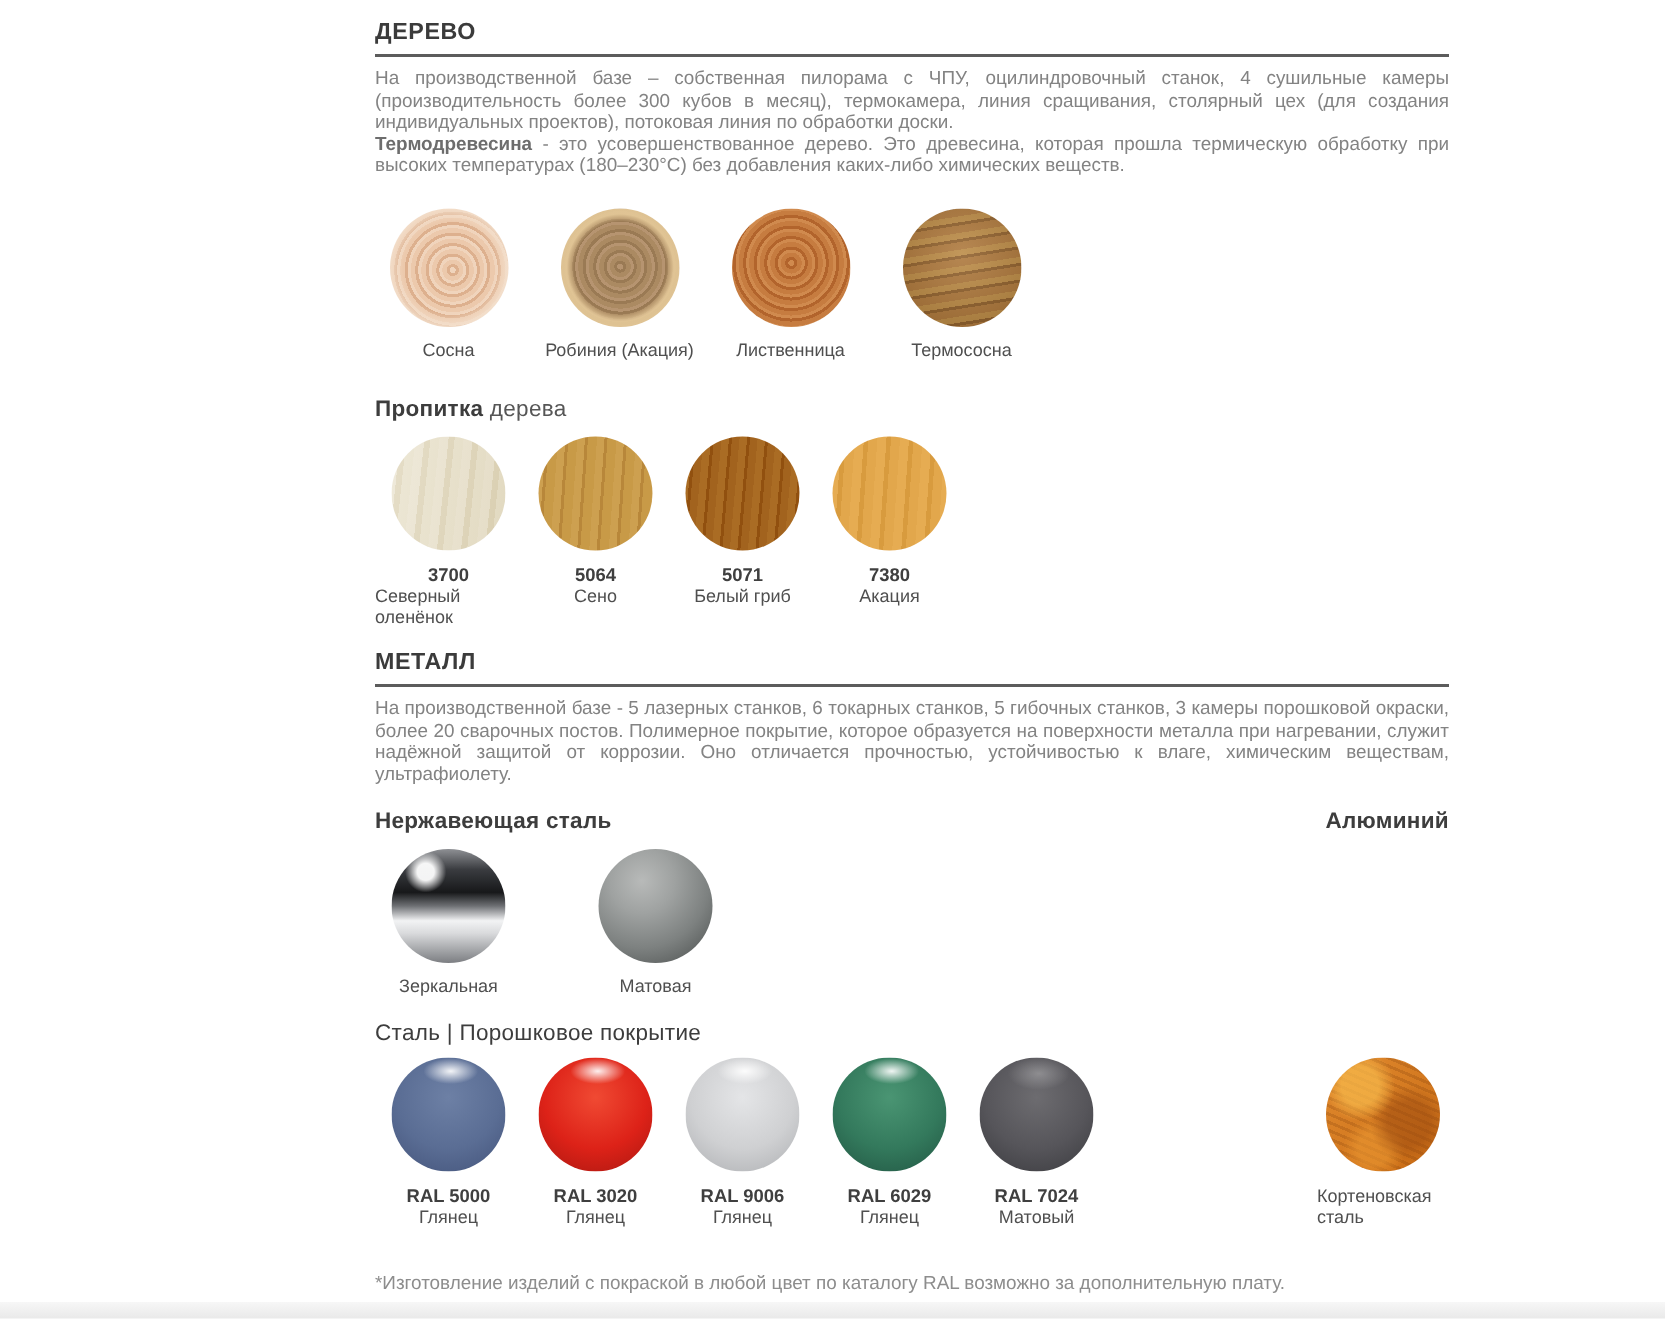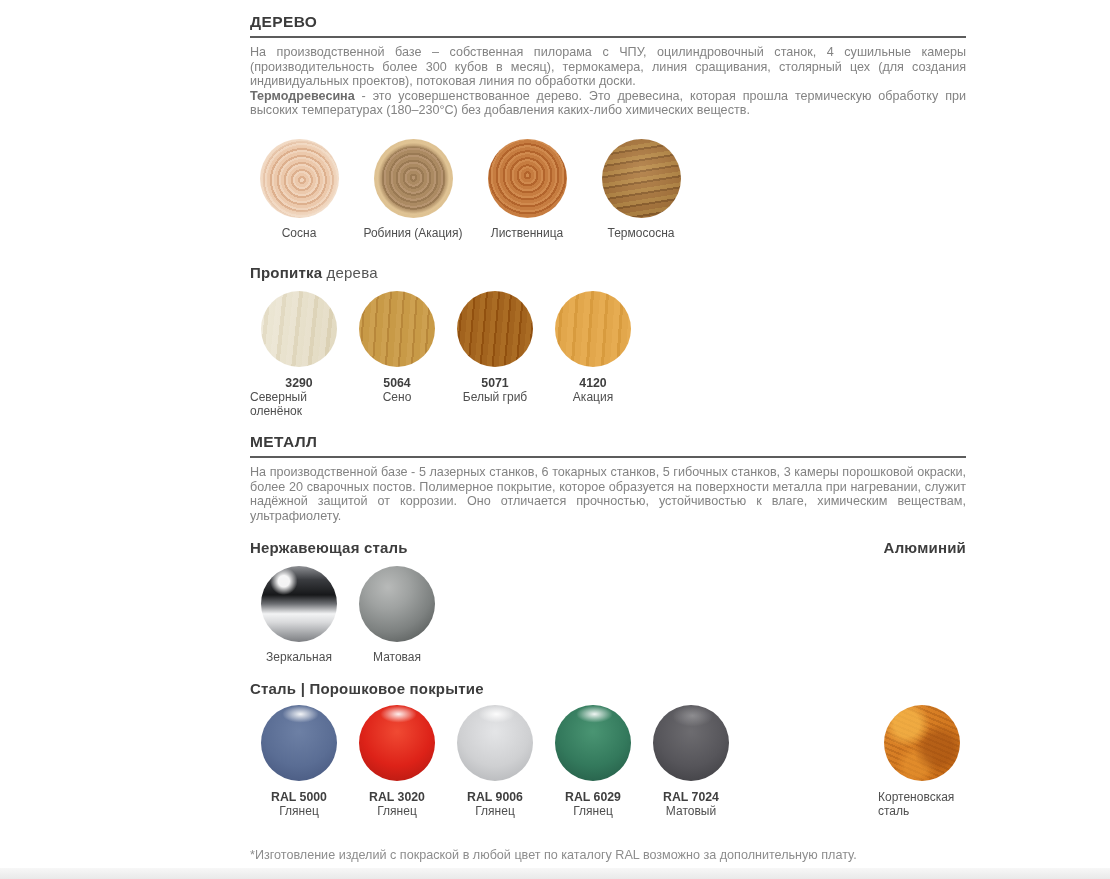--- a/index.html
+++ b/index.html
@@ -24,27 +24,27 @@
     font-size:12.6px; line-height:14.6px; color:#838383; text-align:justify;
   }
   .body-text.intro { margin-top:7px; }
   .body-text .lead { font-weight:bold; color:#6d6d6d; }
 
   
   .sub-title { font-size:15px; color:#3d3d3d; line-height:16px; font-weight:600; letter-spacing:.2px; }
   .sub-title .light { font-weight:400; color:#565656; }
   .subhead-row { display:flex; justify-content:space-between; align-items:baseline; margin-top:17px; }
   .sub-title.impreg { margin-top:25px; }
-  .sub-title.powder { margin-top:17px; font-weight:700; }
+  .sub-title.powder { margin-top:17px; font-weight:400; }
 
   
   .swatch-row { display:flex; align-items:flex-start; }
   .wood-row  { margin-top:21px;gap:16px; }
   .prop-row  { margin-top:10px; }
-  .steel-row { margin-top:10px; }
+  .steel-row { margin-top:10px;gap:40px; }
   .ral-row   { margin-top:8px; }
   .cell { width:98px; display:flex; flex-direction:column; align-items:center; }
   .cell.right { width:88px; margin-left:auto; }
 
   .circle { width:76px; height:76px; border-radius:50%; flex:0 0 auto; }
   .circle.big { width:79px; height:79px; }
 
   .swatch-label {
     margin-top:8px; text-align:center; font-size:12px; line-height:14px; color:#4f4f4f;
   }
@@ -142,36 +142,36 @@
           <div class="circle big sw-thermopine"></div>
           <div class="swatch-label nowrap">Термососна</div>
         </div>
       </div>
 
       <h3 class="sub-title impreg"><span>Пропитка</span> <span class="light">дерева</span></h3>
 
       <div class="swatch-row prop-row">
         <div class="cell">
           <div class="circle sw-5080"></div>
-          <div class="swatch-code">3290</div>
+          <div class="swatch-code">3700</div>
           <div class="swatch-sub">Северный оленёнок</div>
         </div>
         <div class="cell">
           <div class="circle sw-5064"></div>
           <div class="swatch-code">5064</div>
           <div class="swatch-sub">Сено</div>
         </div>
         <div class="cell">
           <div class="circle sw-5071"></div>
           <div class="swatch-code">5071</div>
           <div class="swatch-sub">Белый гриб</div>
         </div>
         <div class="cell">
           <div class="circle sw-5050"></div>
-          <div class="swatch-code">4120</div>
+          <div class="swatch-code">7380</div>
           <div class="swatch-sub">Акация</div>
         </div>
       </div>
     </section>
 
     <section>
       <h2 class="sec-title metal">МЕТАЛЛ</h2>
 
       <p class="body-text intro">На производственной базе - 5 лазерных станков, 6 токарных станков, 5 гибочных станков, 3 камеры порошковой окраски, более 20 сварочных постов. Полимерное покрытие, которое образуется на поверхности металла при нагревании, служит надёжной защитой от коррозии. Оно отличается прочностью, устойчивостью к влаге, химическим веществам, ультрафиолету.</p>
 

